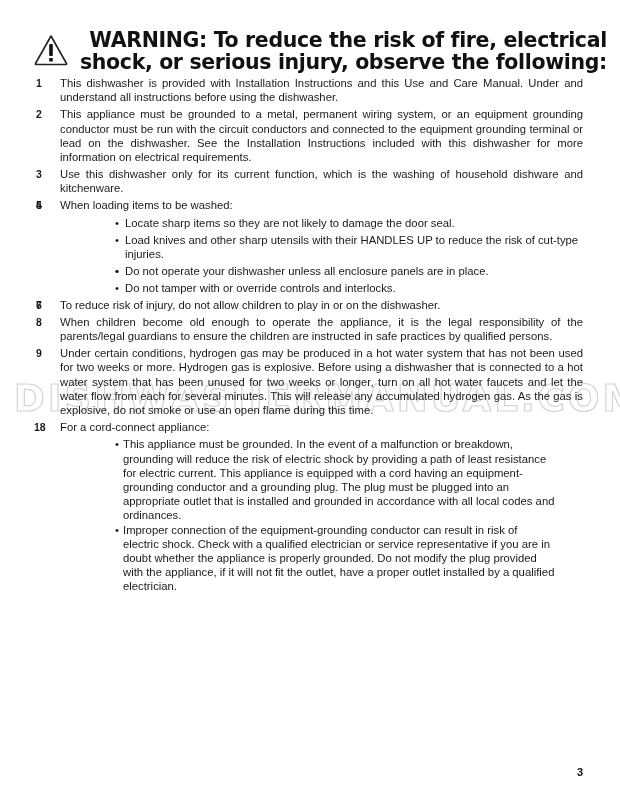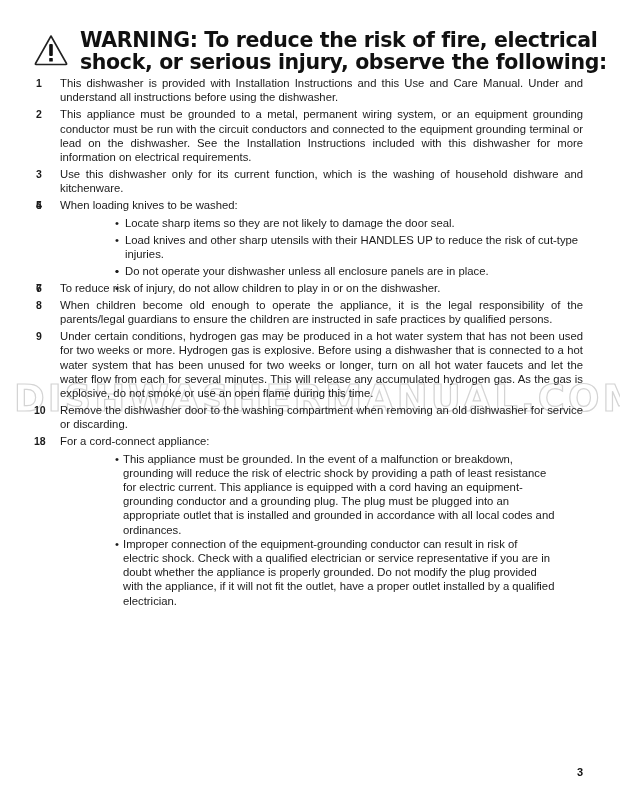--- a/index.html
+++ b/index.html
@@ -19,20 +19,21 @@
       position: absolute;
       left: 0; top: 0;
       width: 620px; height: 802px;
     }
     .heading {
       position: absolute;
       left: 30px;
       top: 32px;
       width: 570px;
       height: 46px;
+      text-align: right;
     }
     .warn-icon {
       position: absolute;
       left: 4px;
       top: 2px;
       width: 34px;
       height: 32px;
     }
     .heading-text {
       position: absolute;
@@ -157,27 +158,27 @@
       <span class="num">3</span>
       <span class="txt">Use this dishwasher only for its current function, which is the washing of household dishware and kitchenware.</span>
     </div>
 
     <div class="item">
       <span class="num">4</span>
     </div>
 
     <div class="item">
       <span class="num">5</span>
-      <span class="txt">When loading knives to be washed:</span>
+      <span class="txt">When loading items to be washed:</span>
       <ul class="sublist">
         <li class="sub"><span class="bullet">•</span><span>Locate sharp items so they are not likely to damage the door seal.</span></li>
         <li class="sub"><span class="bullet">•</span><span>Load knives and other sharp utensils with their HANDLES UP to reduce the risk of cut-type injuries.</span></li>
         <li class="sub"><span class="bullet">•</span></li>
         <li class="sub"><span class="bullet">•</span><span>Do not operate your dishwasher unless all enclosure panels are in place.</span></li>
-        <li class="sub"><span class="bullet">•</span></li>
+        <li class="sub"><span class="bullet">•</span><span>Do not tamper with or override controls and interlocks.</span></li>
       </ul>
     </div>
 
     <div class="item">
       <span class="num">6</span>
     </div>
 
     <div class="item">
       <span class="num">7</span>
       <span class="txt">To reduce risk of injury, do not allow children to play in or on the dishwasher.</span>
@@ -186,24 +187,20 @@
     <div class="item">
       <span class="num">8</span>
       <span class="txt">When children become old enough to operate the appliance, it is the legal responsibility of the parents/legal guardians to ensure the children are instructed in safe practices by qualified persons.</span>
     </div>
 
     <div class="item">
       <span class="num">9</span>
       <span class="txt">Under certain conditions, hydrogen gas may be produced in a hot water system that has not been used for two weeks or more. Hydrogen gas is explosive. Before using a dishwasher that is connected to a hot water system that has been unused for two weeks or longer, turn on all hot water faucets and let the water flow from each for several minutes. This will release any accumulated hydrogen gas. As the gas is explosive, do not smoke or use an open flame during this time.</span>
     </div>
 
-    <div class="item two-digit">
-      <span class="num">10</span>
-      <span class="txt">Remove the dishwasher door to the washing compartment when removing an old dishwasher    for service or discarding.</span>
-    </div>
 
 
 
     <div class="item two-digit">
       <span class="num">18</span>
       <span class="txt">For a cord-connect appliance:</span>
       <ul class="sublist narrow">
         <li class="sub"><span class="bullet">•</span><span>This appliance must be grounded. In the event of a malfunction or breakdown, grounding will reduce the risk of electric shock by providing a path of least resistance for electric current. This appliance is equipped with a cord having an equipment-grounding conductor and a grounding plug. The plug must be plugged into an appropriate outlet that is installed and grounded in accordance with all local codes and ordinances.</span></li>
         <li class="sub"><span class="bullet">•</span><span>Improper connection of the equipment-grounding conductor can result in risk of electric shock. Check with a qualified electrician or service representative if you are in doubt whether the appliance is properly grounded. Do not modify the plug provided with the appliance, if it will not fit the outlet, have a proper outlet installed by a qualified electrician.</span></li>
       </ul>

